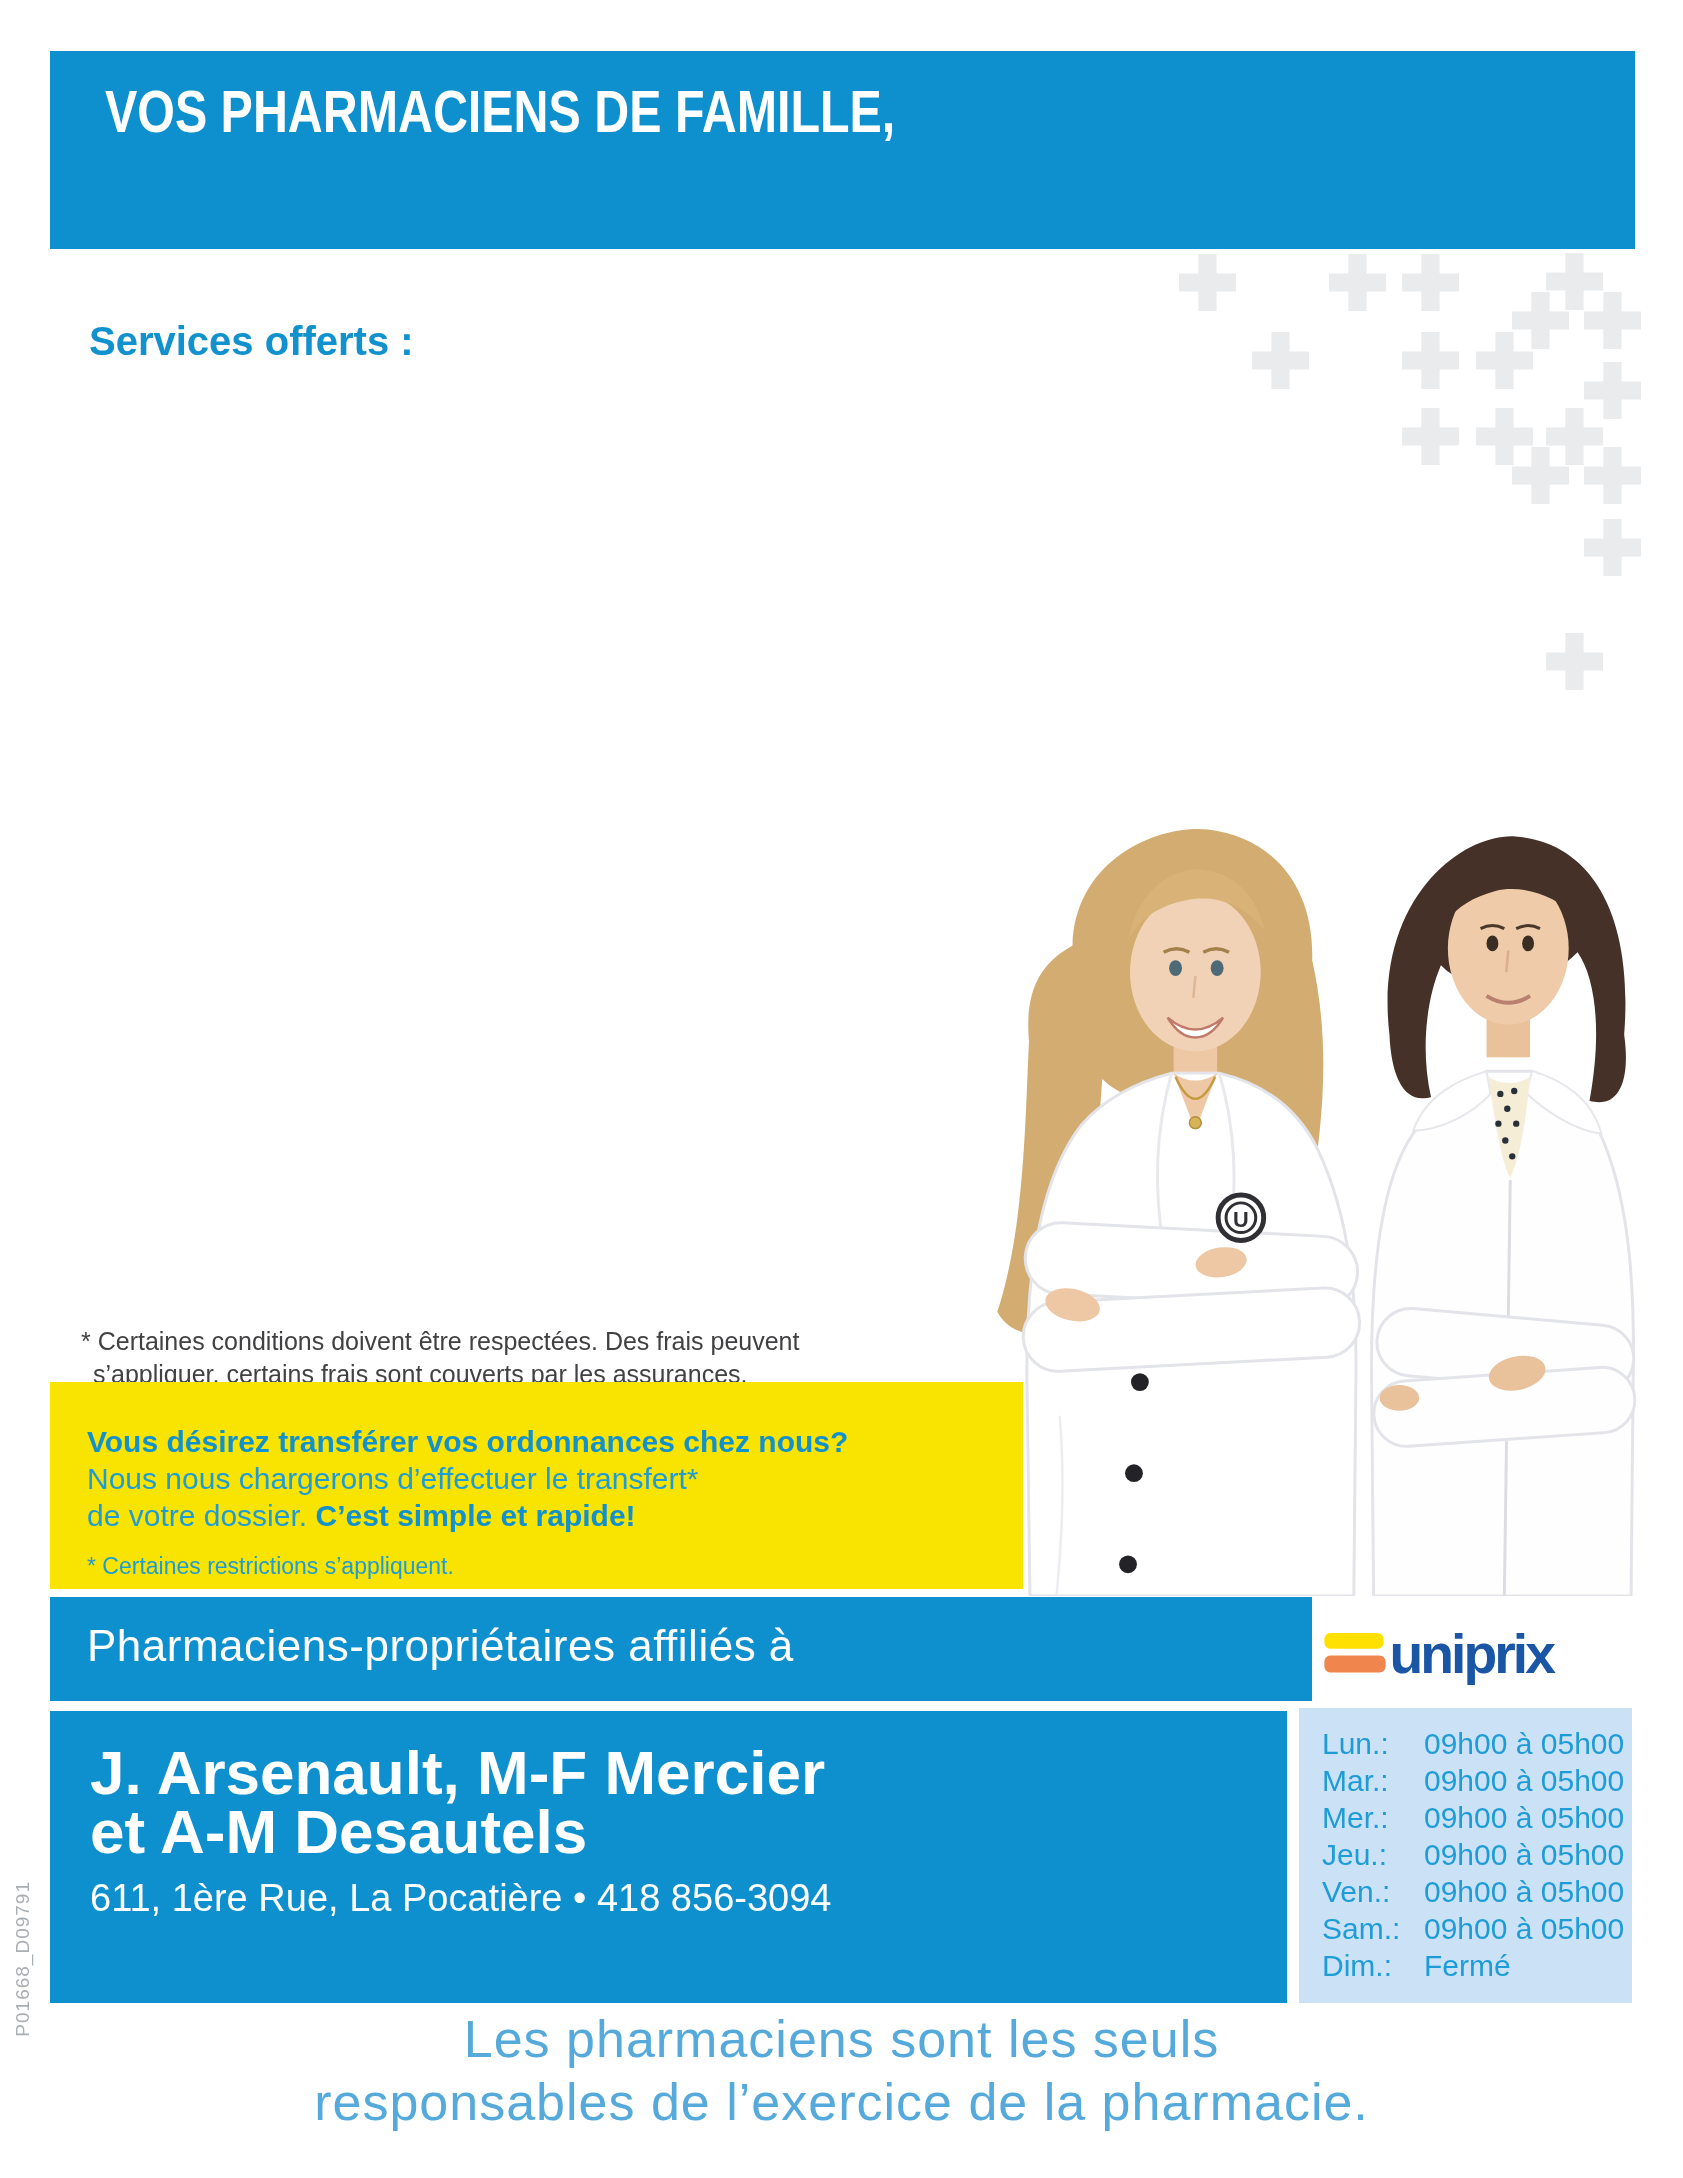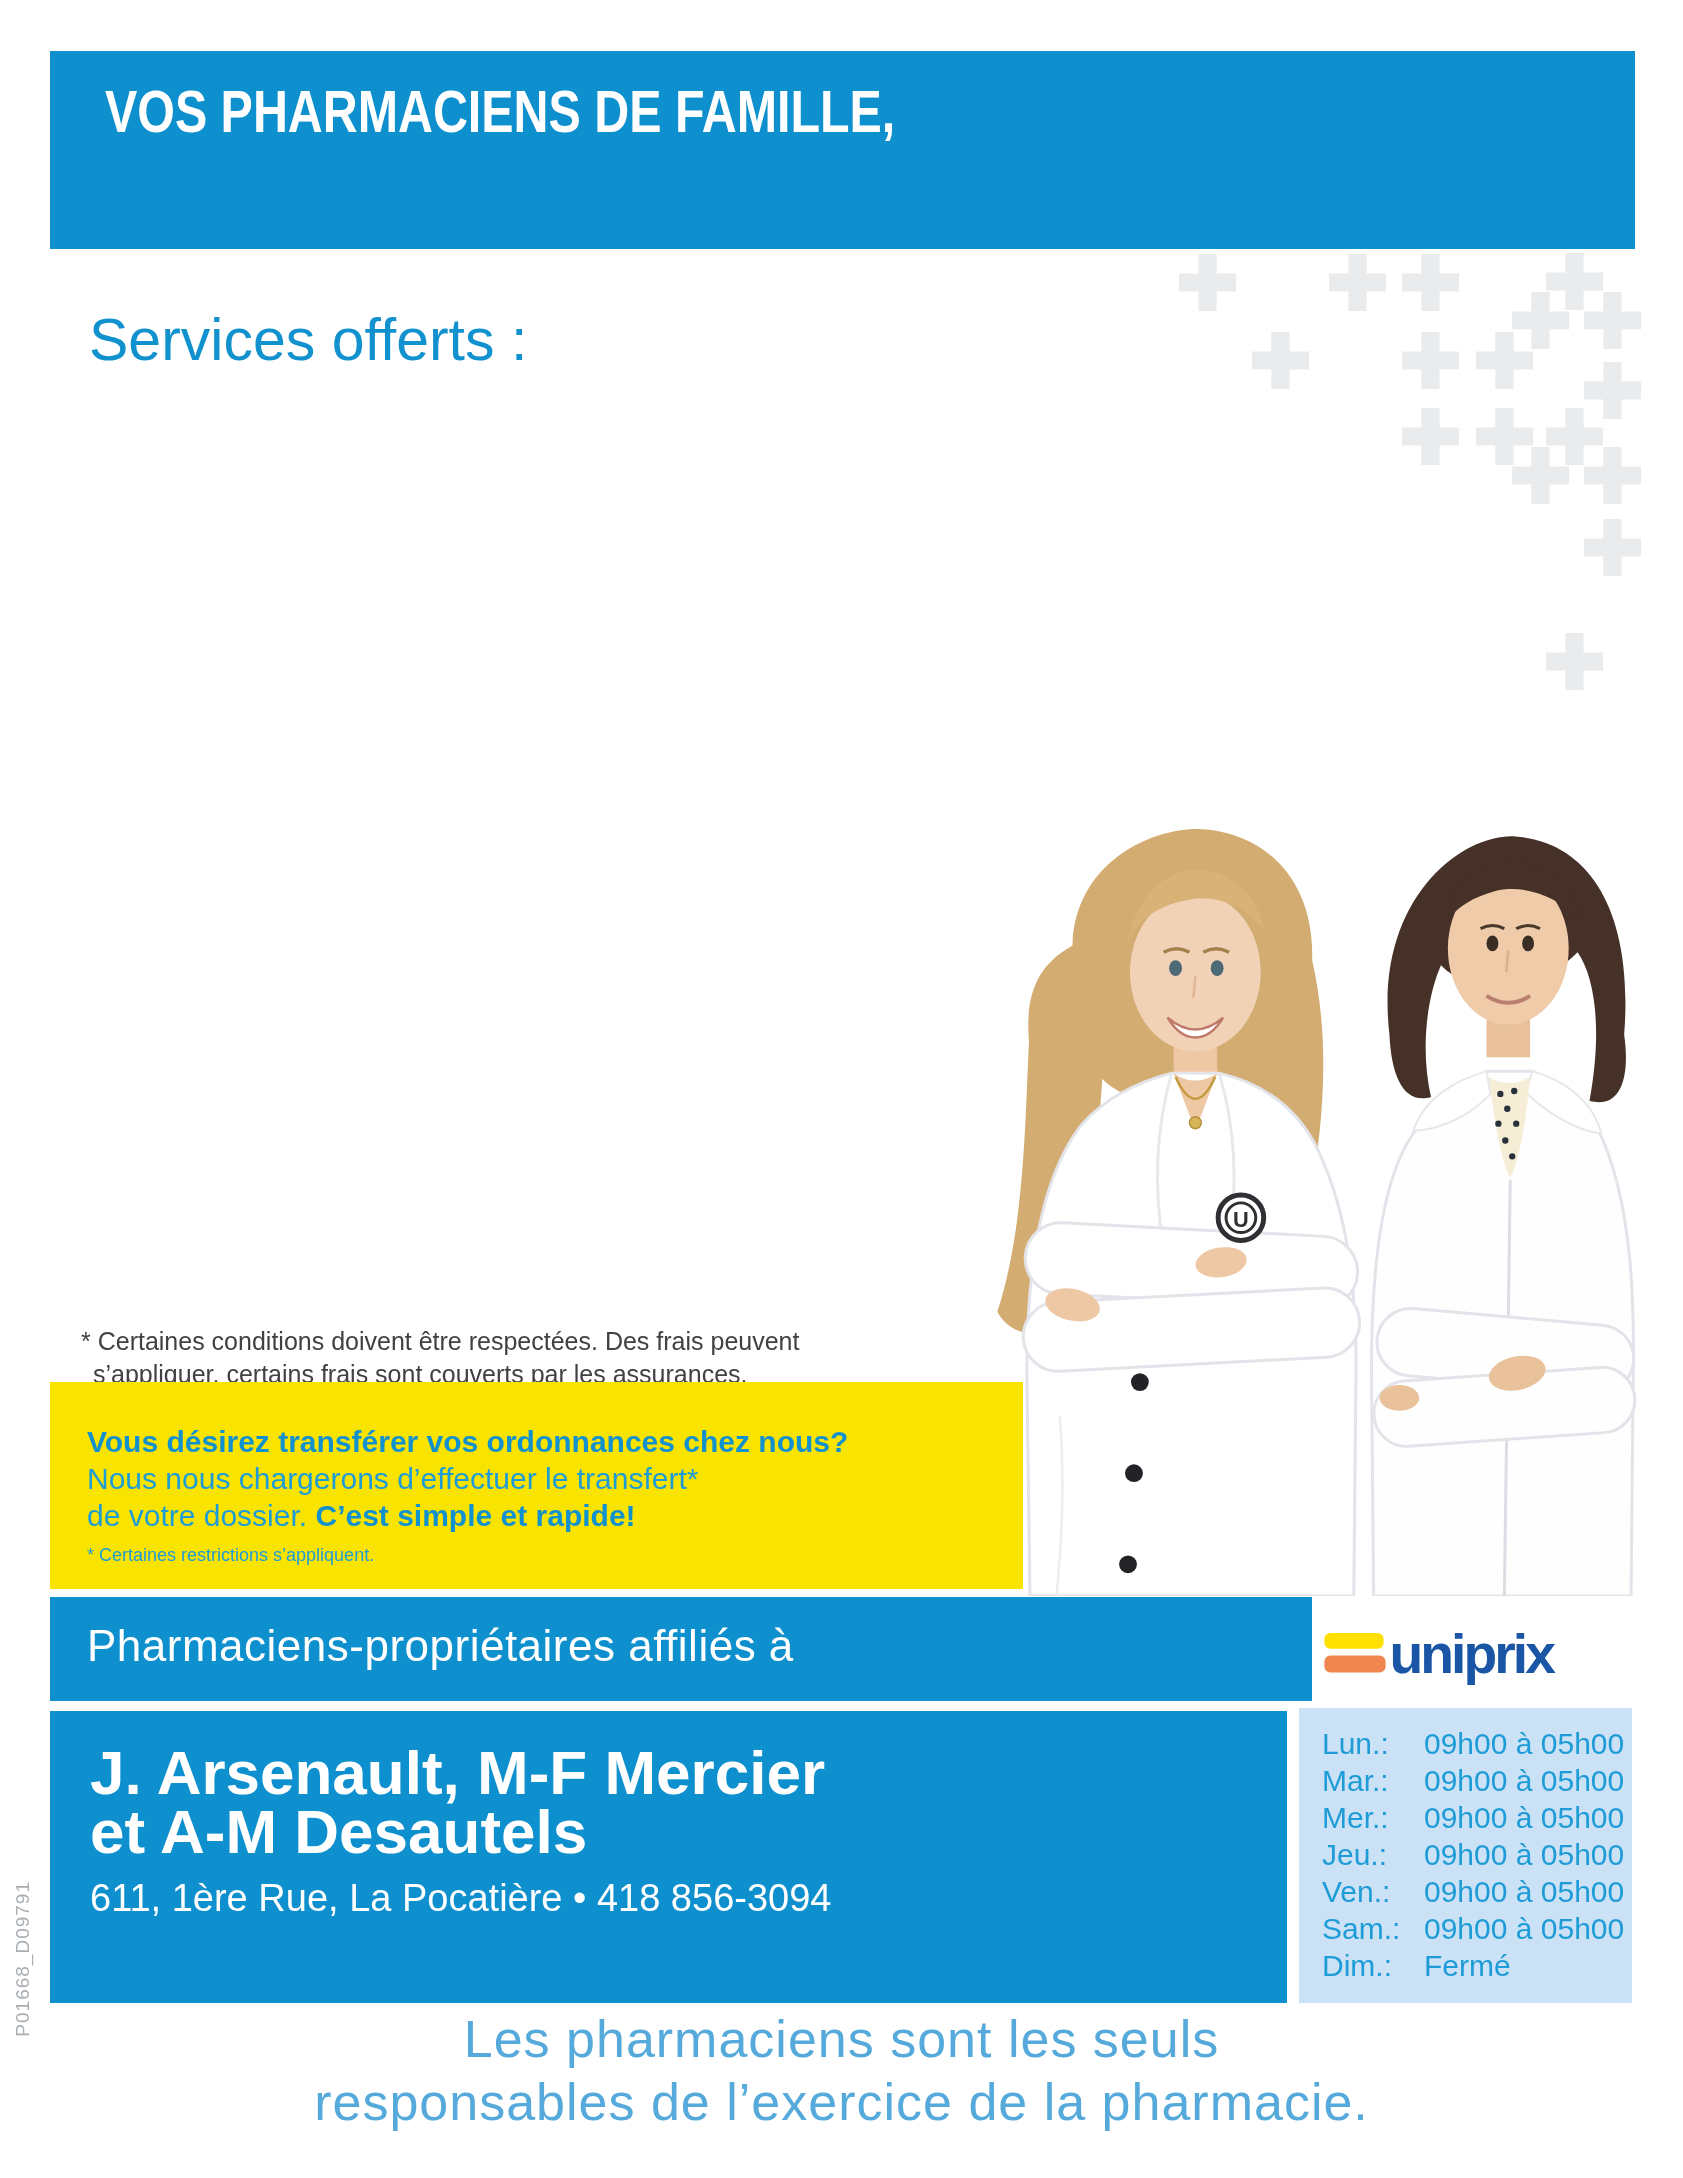--- a/index.html
+++ b/index.html
@@ -21,41 +21,41 @@
   .page{position:relative;width:1683px;height:2178px;background:#ffffff;overflow:hidden;
         font-family:"Liberation Sans",sans-serif;}
 
   
   .header{position:absolute;left:50px;top:51px;width:1585px;height:198px;
           background:var(--primary-blue);color:#ffffff;padding:24px 0 0 55px;}
   .hline{height:74px;line-height:74px;font-size:59px;font-weight:700;white-space:nowrap;}
   .cond{display:inline-block;transform:scaleX(.82);transform-origin:left center;letter-spacing:0px;}
 
   
-  .services{position:absolute;left:89px;top:306px;font-size:59px;font-weight:400;color:var(--text-blue);}
+  .services{position:absolute;left:89px;top:319px;font-size:40px;font-weight:700;color:var(--text-blue);}
 
   
   .plus-pattern{position:absolute;left:0;top:0;width:1683px;height:2178px;pointer-events:none;}
   .plus{position:absolute;width:57px;height:57px;background:var(--cross-gray);
         clip-path:polygon(34% 0,66% 0,66% 34%,100% 34%,100% 66%,66% 66%,66% 100%,34% 100%,34% 66%,0 66%,0 34%,34% 34%);}
 
   
   .photo{position:absolute;left:926px;top:782px;width:713px;height:814px;}
 
   
   .disclaimer{position:absolute;left:81px;top:1325px;font-size:25px;line-height:33px;color:var(--text-dark);}
   .disclaimer .ind{padding-left:12px;}
 
   
   .ybox{position:absolute;left:50px;top:1382px;width:973px;height:207px;background:var(--yellow);
         padding:41px 0 0 37px;}
   .ybox .t1{font-size:30px;font-weight:700;color:var(--text-blue);line-height:37px;}
   .ybox .t2{font-size:30px;color:var(--hours-text);line-height:37px;}
   .ybox .t2 b{color:var(--text-blue);}
-  .ybox .note{margin-top:11px;font-size:18px;color:var(--hours-text);}
+  .ybox .note{margin-top:19px;font-size:23px;color:var(--hours-text);}
 
   
   .band{position:absolute;left:50px;top:1597px;width:1262px;height:104px;background:var(--primary-blue);}
   .band-text{position:absolute;left:37px;top:24px;font-size:44px;color:#fff;letter-spacing:0.5px;}
   .uniprix{position:absolute;left:1270px;top:30px;}
 
   
   .owners{position:absolute;left:50px;top:1711px;width:1237px;height:292px;background:var(--primary-blue);
           color:#fff;padding:32px 0 0 40px;}
   .owner-line{font-size:62px;font-weight:700;line-height:59px;}

